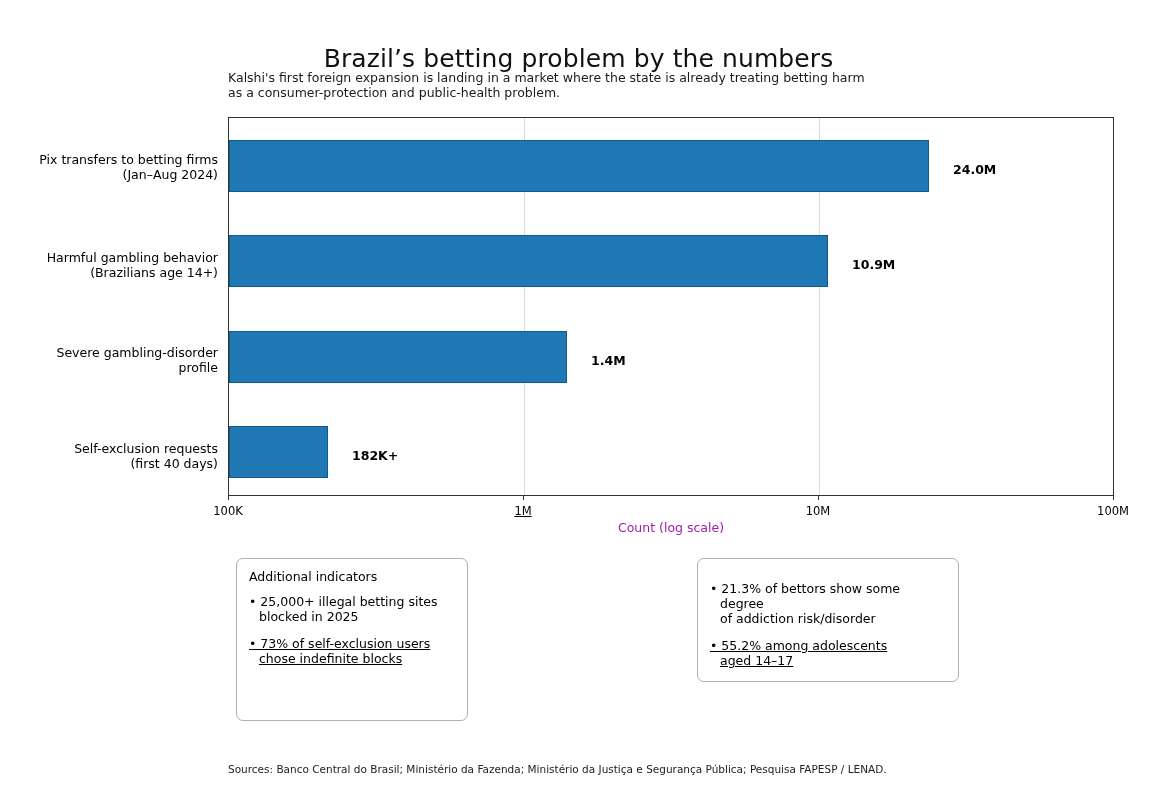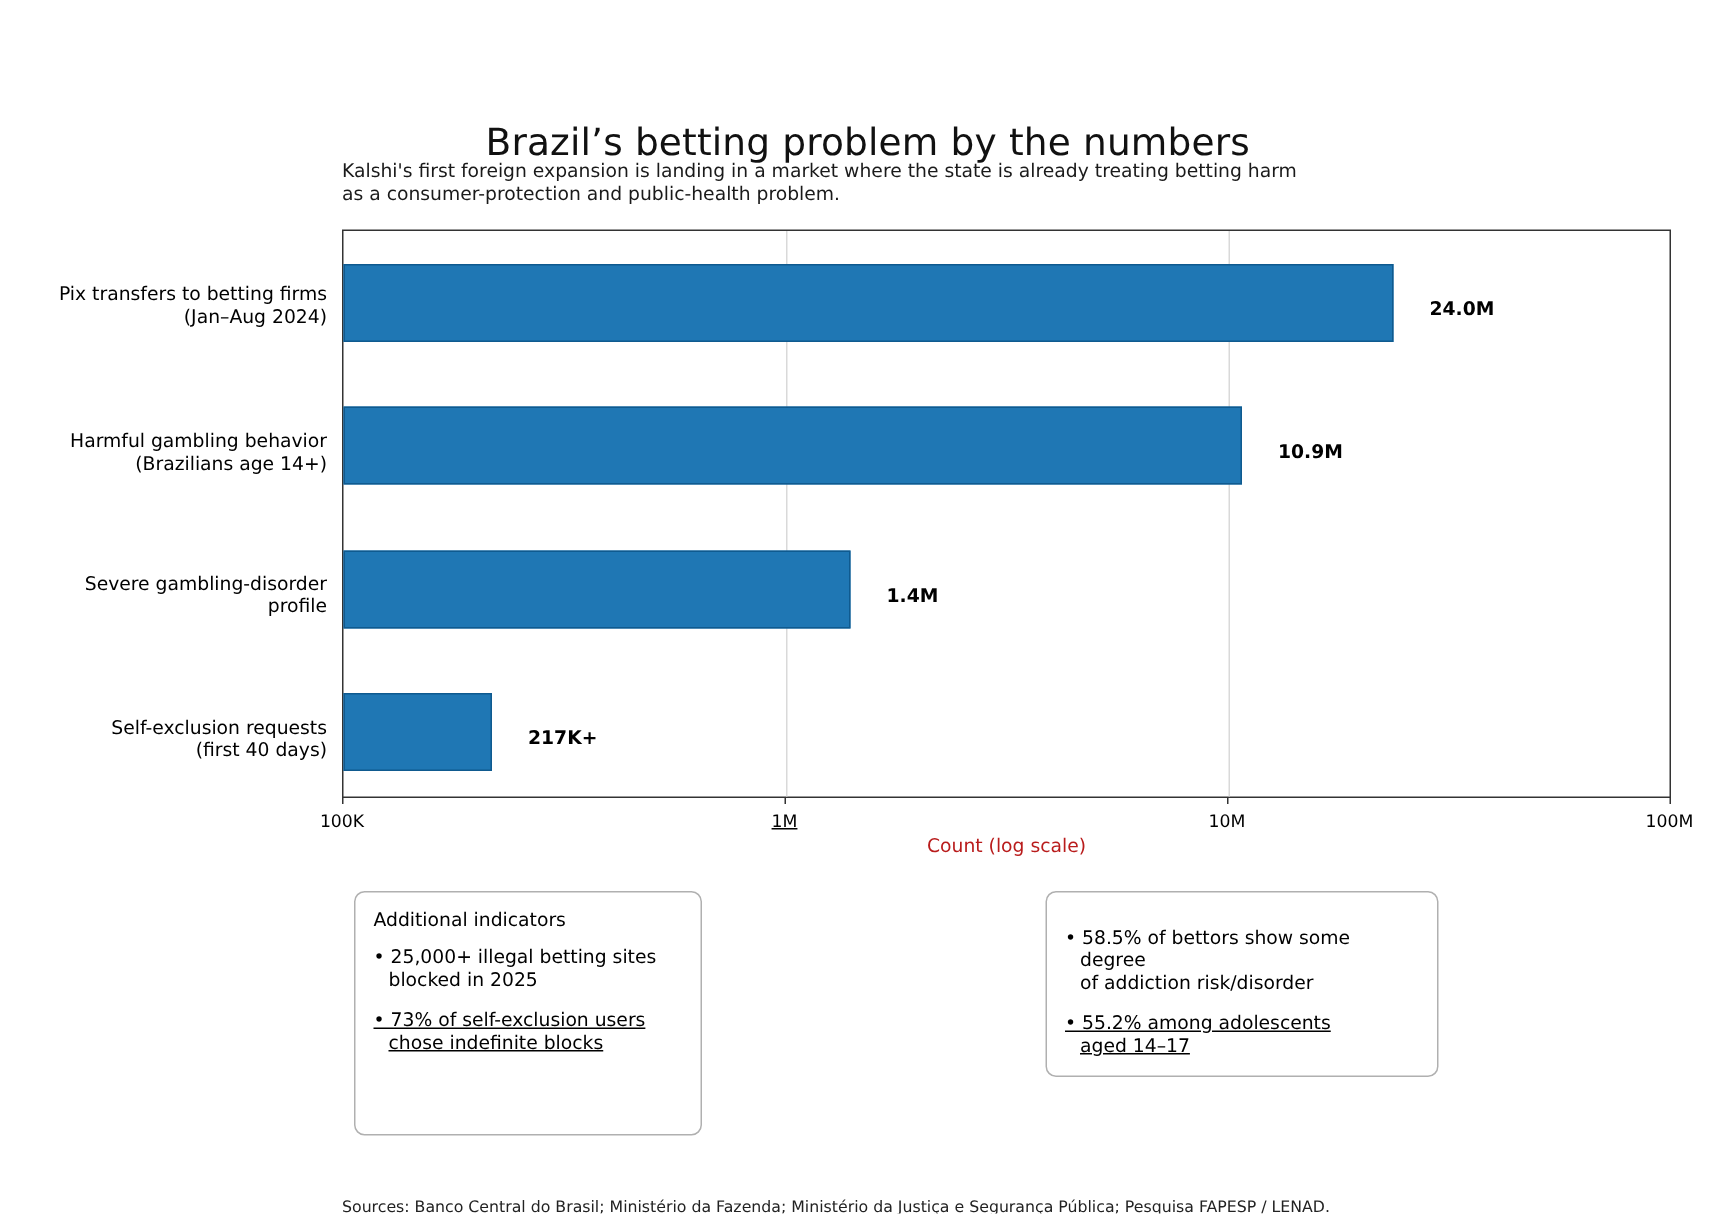--- a/index.html
+++ b/index.html
@@ -11,21 +11,20 @@
     width: 1157px;
     height: 809px;
     font-family: "DejaVu Sans", sans-serif;
     color: #000000;
     position: relative;
     overflow: hidden;
   }
   .figure {
     position: absolute;
     inset: 0;
-    margin-top: 36px;
   }
 
   
   .title {
     position: absolute;
     left: 0;
     right: 0;
     top: 44px;
     text-align: center;
     font-size: 25px;
@@ -98,21 +97,21 @@
     text-align: center;
     white-space: nowrap;
   }
   .axis-label {
     position: absolute;
     left: 228px;
     width: 886px;
     top: 520px;
     text-align: center;
     font-size: 12.5px;
-    color: #b91c1c;
+    color: #a21caf;
   }
 
   
   .note-box {
     position: absolute;
     border: 1px solid #b0b0b0;
     border-radius: 7px;
     background: #ffffff;
     box-sizing: border-box;
     padding: 10px 12px 12px 12px;
@@ -179,21 +178,21 @@
 
     <div class="bar" style="top:22px; height:52px; width:700px;"></div>
     <div class="bar" style="top:117px; height:52px; width:599px;"></div>
     <div class="bar" style="top:213px; height:52px; width:338px;"></div>
     <div class="bar" style="top:308px; height:52px; width:99px;"></div>
   </div>
 
   <div class="bar-value" style="left:953px; top:162px;">24.0M</div>
   <div class="bar-value" style="left:852px; top:257px;">10.9M</div>
   <div class="bar-value" style="left:591px; top:353px;">1.4M</div>
-  <div class="bar-value" style="left:352px; top:448px;">217K+</div>
+  <div class="bar-value" style="left:352px; top:448px;">182K+</div>
 
   <div class="tick-mark" style="left:228px; top:496px;"></div>
   <div class="tick-mark" style="left:523px; top:496px;"></div>
   <div class="tick-mark" style="left:818px; top:496px;"></div>
   <div class="tick-mark" style="left:1113px; top:496px;"></div>
 
   <div class="tick-label" style="left:198px; width:60px; top:504px;">100K</div>
   <div class="tick-label" style="left:493px; width:60px; top:504px;text-decoration:underline;">1M</div>
   <div class="tick-label" style="left:788px; width:60px; top:504px;">10M</div>
   <div class="tick-label" style="left:1083px; width:60px; top:504px;">100M</div>
@@ -202,21 +201,21 @@
 
   <div class="note-box" id="note-left">
     <div class="note-title">Additional indicators</div>
     <div class="note-item">• 25,000+ illegal betting sites
   blocked in 2025</div>
     <div class="note-item">• 73% of self-exclusion users
   chose indefinite blocks</div>
   </div>
 
   <div class="note-box" id="note-right">
-    <div class="note-item" style="margin-top:12px;">• 58.5% of bettors show some degree
+    <div class="note-item" style="margin-top:12px;">• 21.3% of bettors show some degree
   of addiction risk/disorder</div>
     <div class="note-item">• 55.2% among adolescents
   aged 14–17</div>
   </div>
 
   <div class="sources">Sources: Banco Central do Brasil; Ministério da Fazenda; Ministério da Justiça e Segurança Pública; Pesquisa FAPESP / LENAD.</div>
 
 </div>
 
 </body></html>

